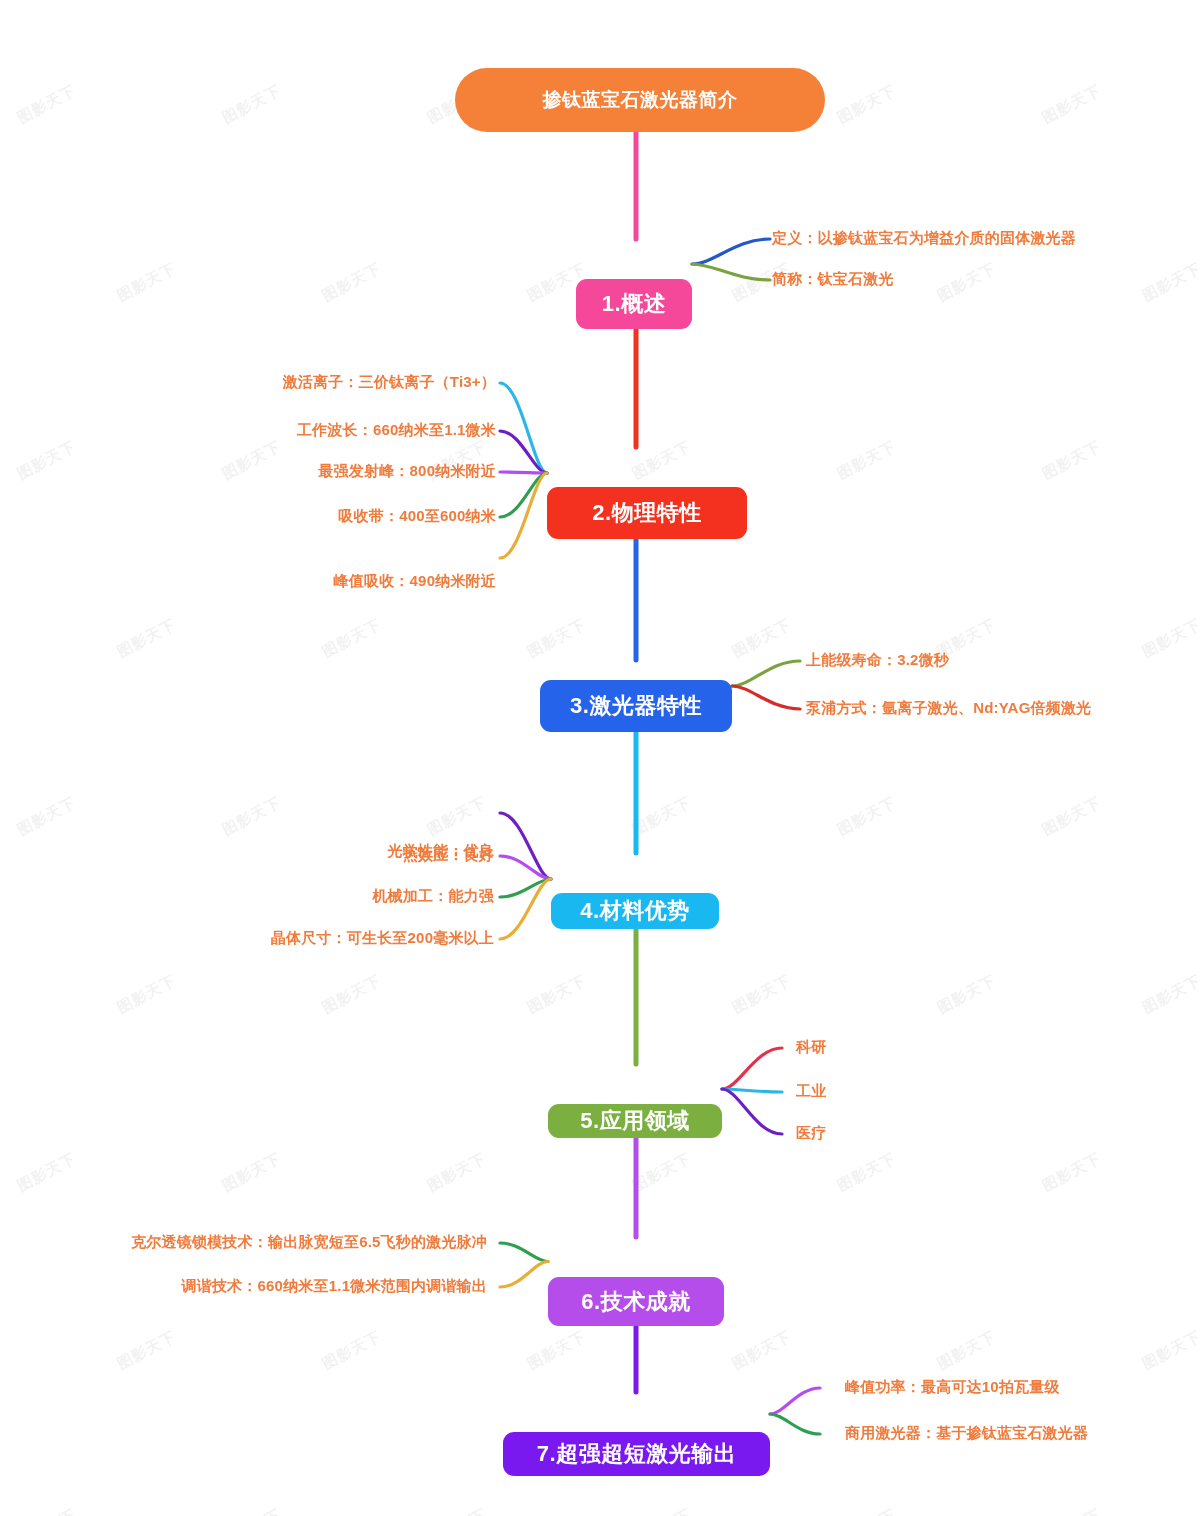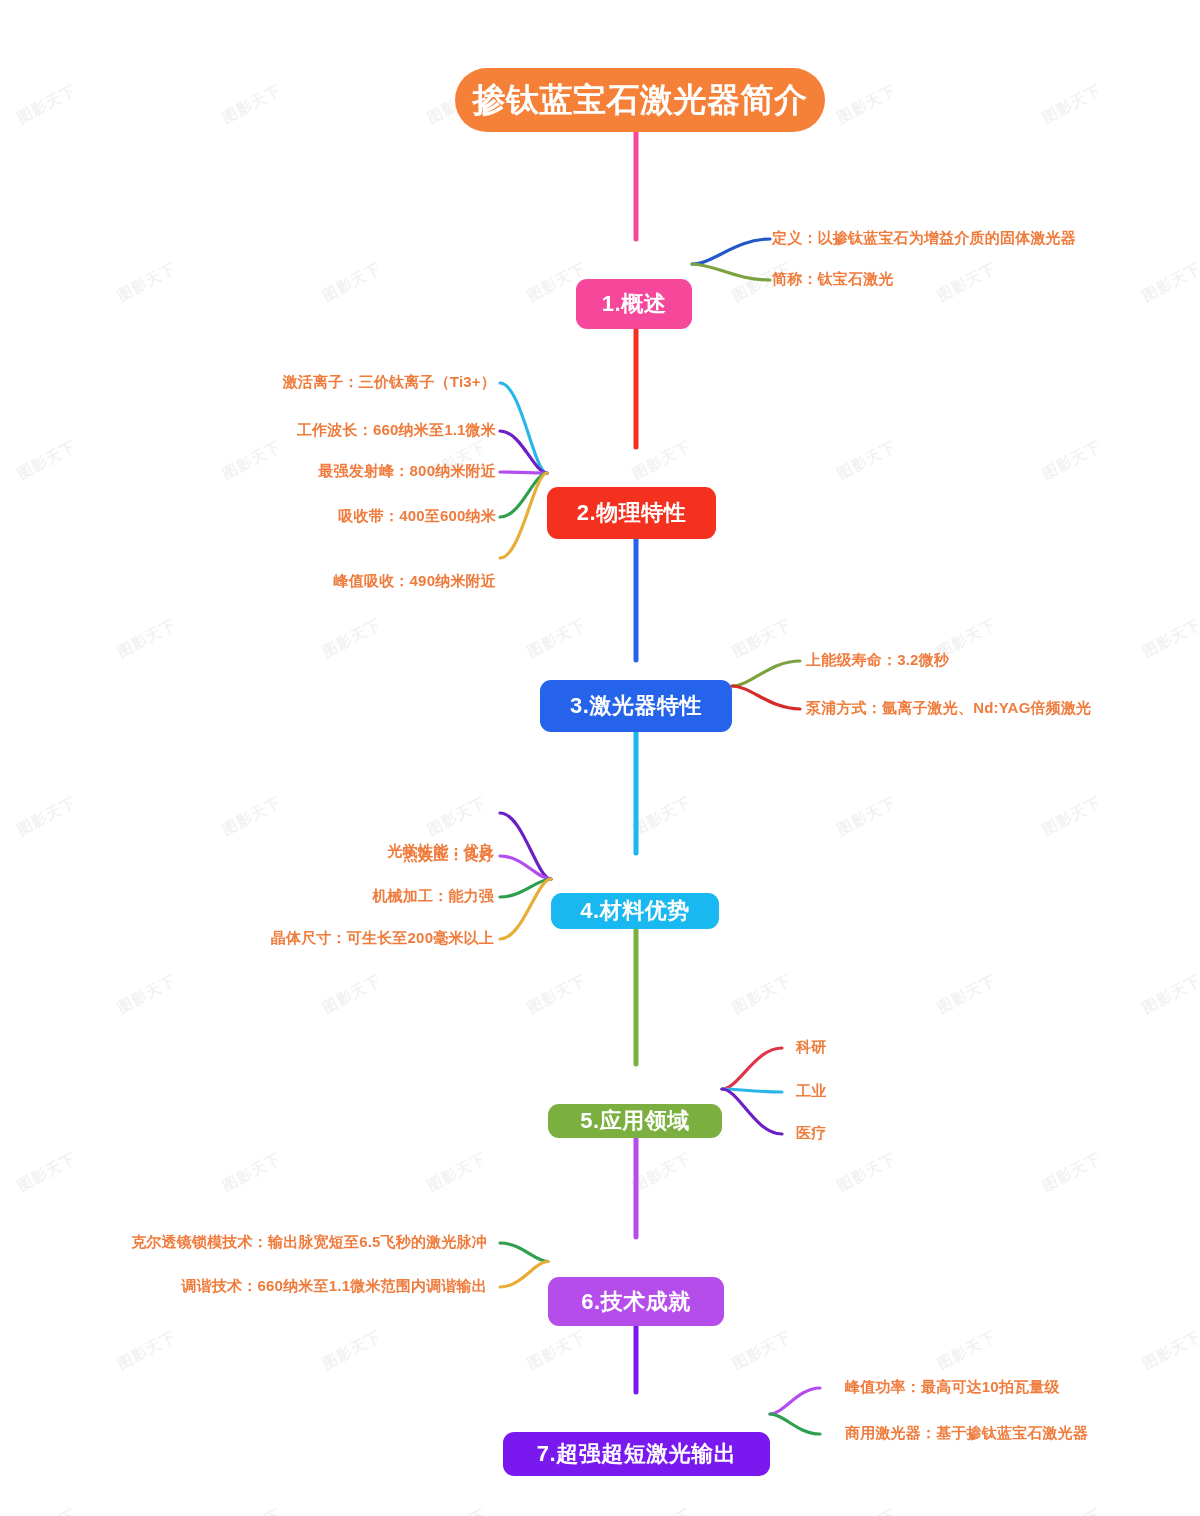--- a/index.html
+++ b/index.html
@@ -37,21 +37,21 @@
     display:flex;
     align-items:center;
     justify-content:center;
     color:#ffffff;
     font-weight:700;
     white-space:nowrap;
     letter-spacing:.5px;
   }
   .root {
     border-radius:32px;
-    font-size:33px;
+    font-size:19px;
     padding:0 30px;
   }
   .branch {
     border-radius:11px;
     font-size:22px;
     padding:0 18px;
     margin-top:40px;
   }
 
   
@@ -158,21 +158,21 @@
     </svg>
   <div id="nodes">
       <div class="node root" style="left: 455px; top: 68px; width: 370px; height: 64px; background: rgb(245, 128, 56);">
         <span>掺钛蓝宝石激光器简介</span>
       </div>
       <div class="node branch" style="left: 576px; top: 239px; width: 116px; height: 50px; background: rgb(245, 72, 155);">
         <span>1.概述</span>
       </div>
       <div class="leaf right" style="left: 772px; top: 229px;">定义：以掺钛蓝宝石为增益介质的固体激光器</div>
       <div class="leaf right" style="left: 772px; top: 270px;">简称：钛宝石激光</div>
-      <div class="node branch" style="left: 547px; top: 447px; width: 169px; height: 52px; background: rgb(244, 48, 30);">
+      <div class="node branch" style="left: 547px; top: 447px; width: 200px; height: 52px; background: rgb(244, 48, 30);">
         <span>2.物理特性</span>
       </div>
       <div class="leaf left" style="right: 704px; top: 373px;">激活离子：三价钛离子（Ti3+）</div>
       <div class="leaf left" style="right: 704px; top: 421px;">工作波长：660纳米至1.1微米</div>
       <div class="leaf left" style="right: 704px; top: 462px;">最强发射峰：800纳米附近</div>
       <div class="leaf left" style="right: 704px; top: 507px;">吸收带：400至600纳米</div>
       <div class="leaf left" style="right: 704px; top: 572px;">峰值吸收：490纳米附近</div>
       <div class="node branch" style="left: 540px; top: 640px; width: 192px; height: 52px; background: rgb(37, 99, 235);">
         <span>3.激光器特性</span>
       </div>

